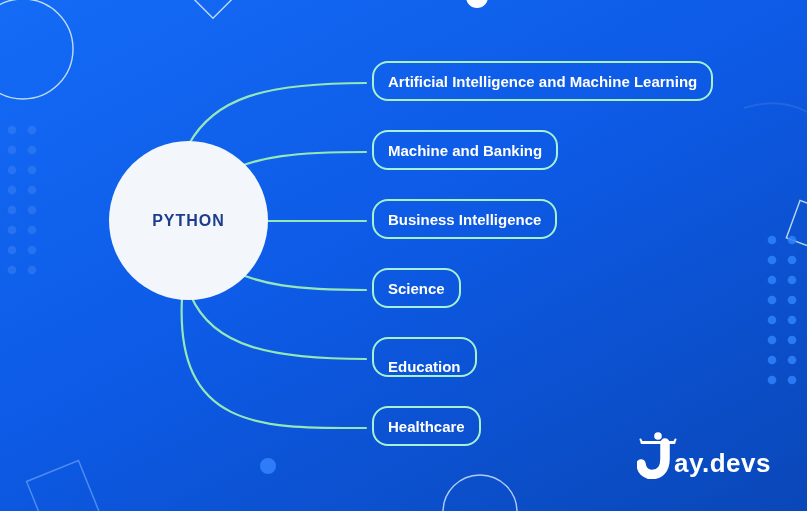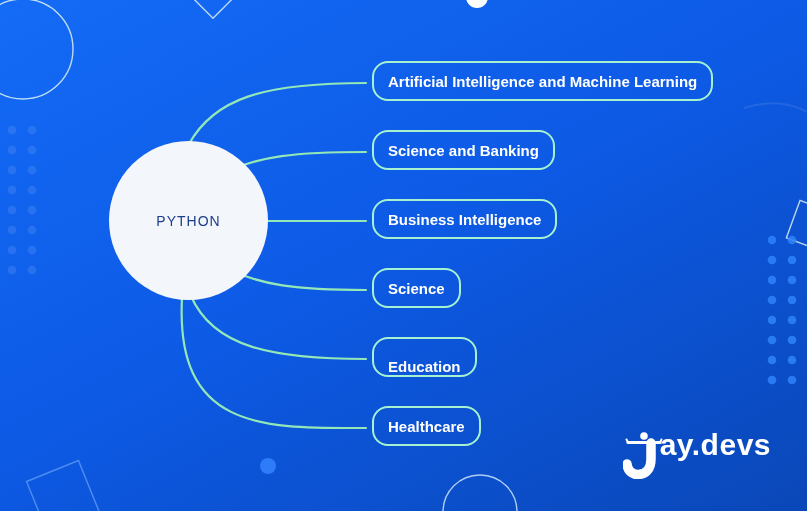--- a/index.html
+++ b/index.html
@@ -28,21 +28,21 @@
   .connector{fill:none;stroke:var(--connector,#94e8b8);stroke-width:2.2;stroke-linecap:round;}
 
   .center-node{
     position:absolute;left:109px;top:141px;width:159px;height:159px;
     border-radius:50%;
     background:var(--node-fill,#f3f7fb);
     display:flex;align-items:center;justify-content:center;
   }
   .center-node span{
     color:var(--node-text,#1d3d8c);
-    font-weight:normal;font-size:14px;letter-spacing:1px;
+    font-weight:bold;font-size:16px;letter-spacing:1px;
   }
 
   .branch{
     position:absolute;left:365px;height:40px;
     border:2px solid var(--branch-border,#a6f2d0);
     border-radius:16px;
     box-sizing:border-box;
     display:flex;align-items:center;
     padding:0 14px;
     white-space:nowrap;
@@ -53,23 +53,23 @@
     font-weight:bold;font-size:15px;
   }
   .b0{top:61px;}.b1{top:130px;}.b2{top:199px;}
   .b3{top:268px;}.b4{top:337px;align-items:flex-end;}.b5{top:406px;text-align:center;}
 
   .logo{
     position:absolute;right:36px;bottom:32px;
     display:flex;align-items:flex-end;
   }
   .logo-text{
-    color:#ffffff;font-weight:bold;font-size:30px;line-height:1;
+    color:#ffffff;font-weight:bold;font-size:26px;line-height:1;
     letter-spacing:.5px;
-    margin-left:-3px;margin-bottom:19px;
+    margin-left:-3px;margin-bottom:3px;
   }
 </style>
 </head>
 <body>
 
 <div class="canvas">
 
   <svg class="layer" viewBox="0 0 807 511">
     <defs>
       <pattern id="dotsL" x="7" y="125" width="20" height="20" patternUnits="userSpaceOnUse">
@@ -100,21 +100,21 @@
   </svg>
 
   <div class="center-node">
     <span>PYTHON</span>
   </div>
 
   <div class="branch b0">
     <span>Artificial Intelligence and Machine Learning</span>
   </div>
   <div class="branch b1">
-    <span>Science and Banking</span>
+    <span>Machine and Banking</span>
   </div>
   <div class="branch b3">
     <span>Science</span>
   </div>
   <div class="branch b2">
     <span>Business Intelligence</span>
   </div>
   <div class="branch b4">
     <span>Education</span>
   </div>

